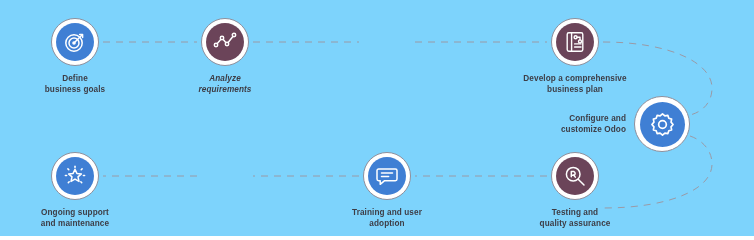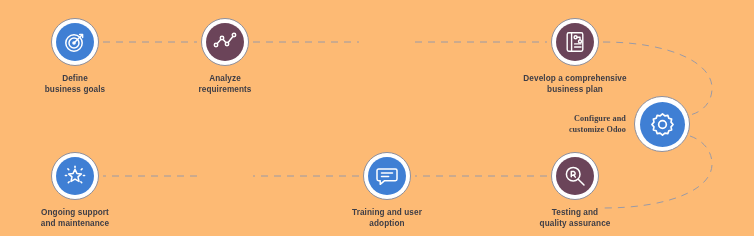--- a/index.html
+++ b/index.html
@@ -10,21 +10,21 @@
   body {
     width: 754px;
     height: 236px;
     font-family: "Liberation Sans", sans-serif;
     overflow: hidden;
   }
   #roadmap {
     position: relative;
     width: 754px;
     height: 236px;
-    background: #fdba74;
+    background: #7dd3fc;
   }
   #connector-svg {
     position: absolute;
     left: 0;
     top: 0;
     width: 754px;
     height: 236px;
     pointer-events: none;
   }
   .step {
@@ -86,21 +86,20 @@
     height: 56px;
     margin: 0 0 0 8px;
     flex: 0 0 auto;
   }
   .step.side .disc { width: 45px; height: 45px; }
   .step.side .glyph { width: 27px; height: 27px; }
   .step.side .label {
     margin-top: 0;
     white-space: pre-line;
     text-align: right;
-    font-family: Liberation Serif, serif;
   }
 </style>
 </head>
 <body>
 
 <div id="roadmap">
 
   <svg id="connector-svg" viewBox="0 0 754 236" xmlns="http://www.w3.org/2000/svg">
 
     <line x1="103" y1="42" x2="197" y2="42" stroke="#9a9aa6" stroke-width="1" stroke-dasharray="7 6"></line>
@@ -125,21 +124,21 @@
           <circle cx="11" cy="13" r="1.8" fill="#ffffff" stroke="none"></circle>
           <path d="M11 13 L19 5" stroke-linecap="round"></path>
           <path d="M16.6 4.4 L19.6 4.4 L19.6 7.4" stroke-linejoin="round" stroke-linecap="round"></path>
         </svg>
       </div>
     </div>
     <div class="label">Define
 business goals</div>
   </div>
 
-  <div class="step" style="left:225px; top:18px;">
+  <div class="step" style="left:225px; top:18px;font-style:italic;">
     <div class="node">
       <div class="disc plum">
         <svg class="glyph" viewBox="0 0 24 24" fill="none" stroke="#ffffff" stroke-width="1.5" stroke-linecap="round" stroke-linejoin="round">
           <path d="M3 15 L9 8 L14 14 L21 5"></path>
           <circle cx="3" cy="15" r="1.7" fill="#6b4459"></circle>
           <circle cx="9" cy="8" r="1.7" fill="#6b4459"></circle>
           <circle cx="14" cy="14" r="1.7" fill="#6b4459"></circle>
           <circle cx="21" cy="5" r="1.7" fill="#6b4459"></circle>
         </svg>
       </div>

